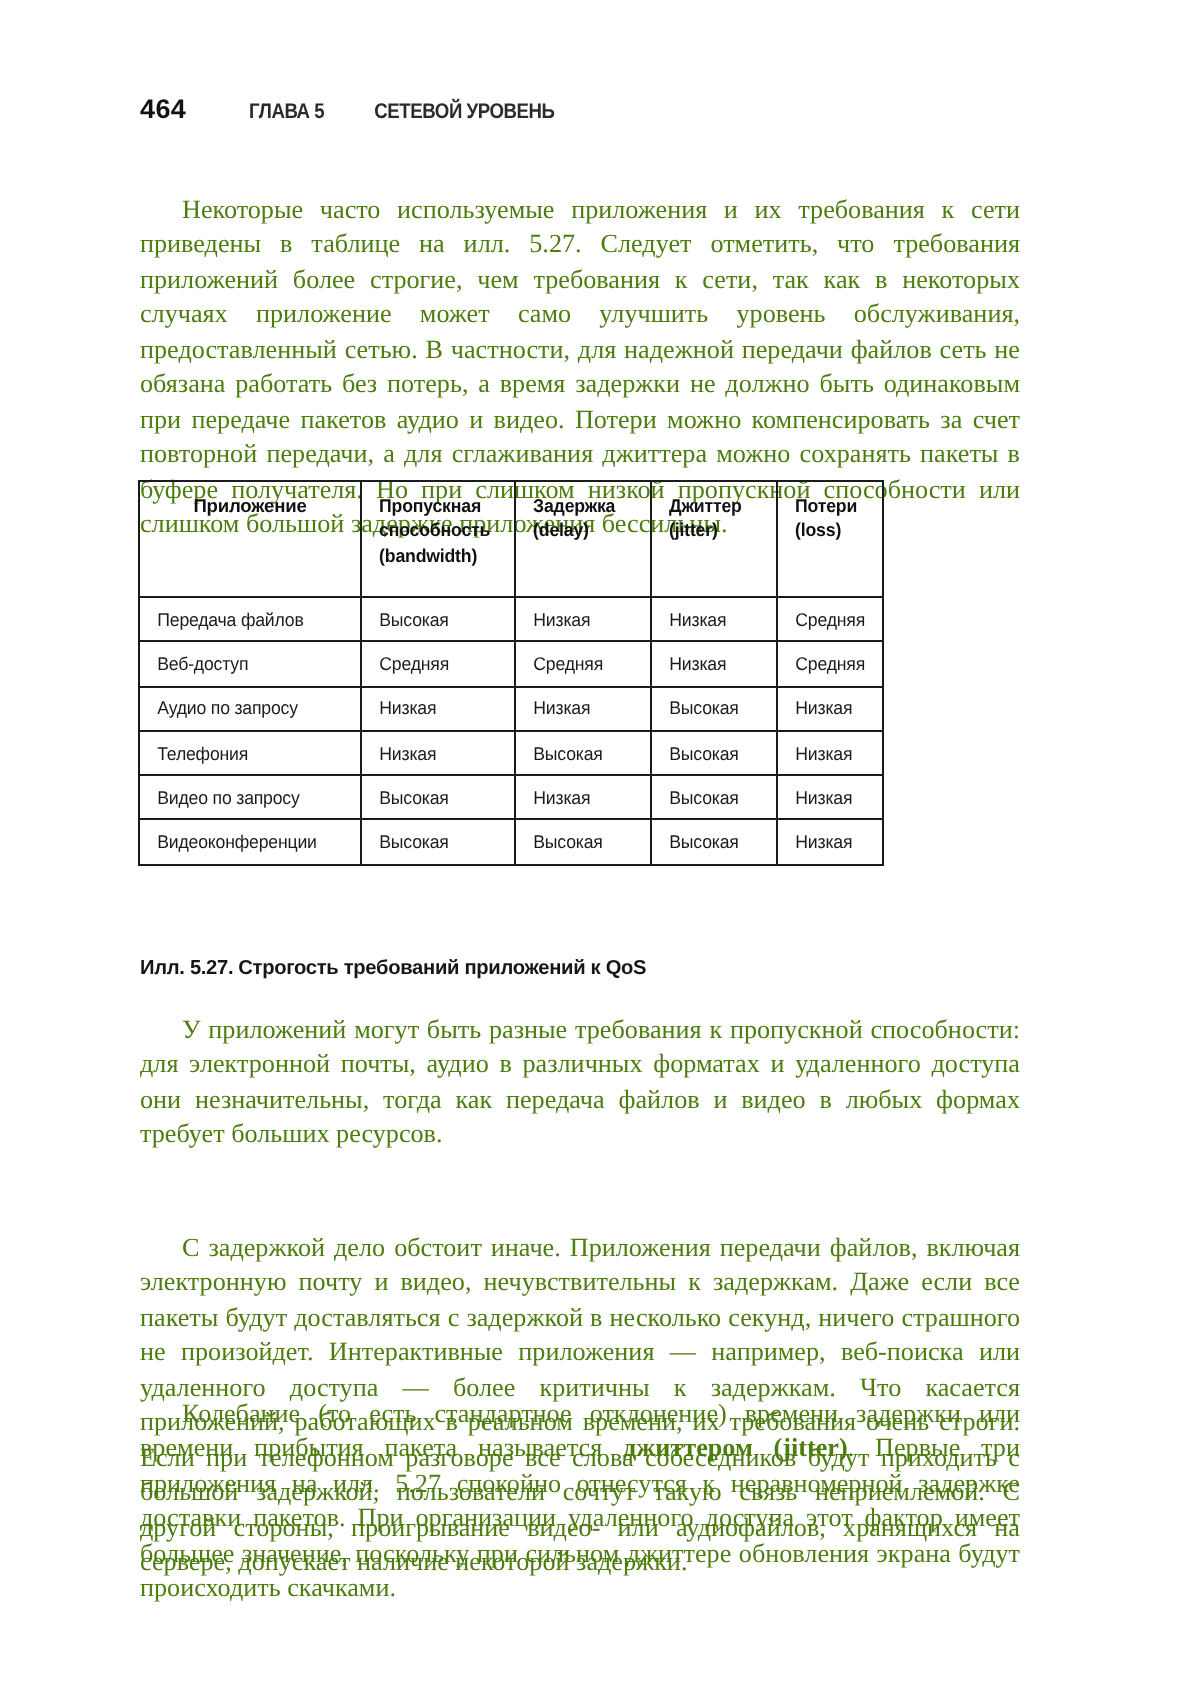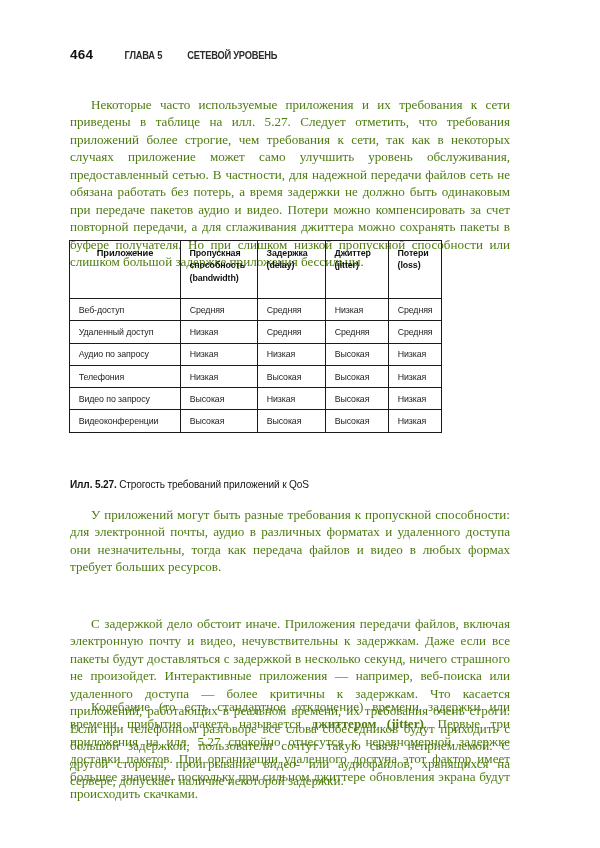--- a/index.html
+++ b/index.html
@@ -158,21 +158,21 @@
     font-size: 10.1px;
     color: #161616;
     letter-spacing: -0.15px;
     white-space: nowrap;
   }
   .caption .cap-num {
     font-weight: bold;
     margin-right: 2.5px;
   }
   .caption .cap-txt {
-    font-weight: normal;
+    font-weight: bold;
   }
 </style>
 </head>
 <body>
 
 <div class="page">
 
   <div class="runhead">
     <span class="folio">464</span>
     <span class="chap">ГЛАВА 5</span>
@@ -212,47 +212,47 @@
           </th>
           <th>
             <span class="hw">Потери</span>
             <span class="hw">(loss)</span>
           </th>
         </tr>
       </thead>
       <tbody>
         <tr>
           <td>
+              <span class="cw">Передача файлов</span>
+            </td>
+          <td>
+              <span class="cw">Высокая</span>
+            </td>
+          <td>
+              <span class="cw">Низкая</span>
+            </td>
+          <td>
+              <span class="cw">Низкая</span>
+            </td>
+          <td>
+              <span class="cw">Средняя</span>
+            </td>
+        </tr>
+        <tr>
+          <td>
               <span class="cw">Веб-доступ</span>
             </td>
           <td>
               <span class="cw">Средняя</span>
             </td>
           <td>
               <span class="cw">Средняя</span>
             </td>
           <td>
               <span class="cw">Низкая</span>
-            </td>
-          <td>
-              <span class="cw">Средняя</span>
-            </td>
-        </tr>
-        <tr>
-          <td>
-              <span class="cw">Удаленный доступ</span>
-            </td>
-          <td>
-              <span class="cw">Низкая</span>
-            </td>
-          <td>
-              <span class="cw">Средняя</span>
-            </td>
-          <td>
-              <span class="cw">Средняя</span>
             </td>
           <td>
               <span class="cw">Средняя</span>
             </td>
         </tr>
         <tr>
           <td>
               <span class="cw">Аудио по запросу</span>
             </td>
           <td>

